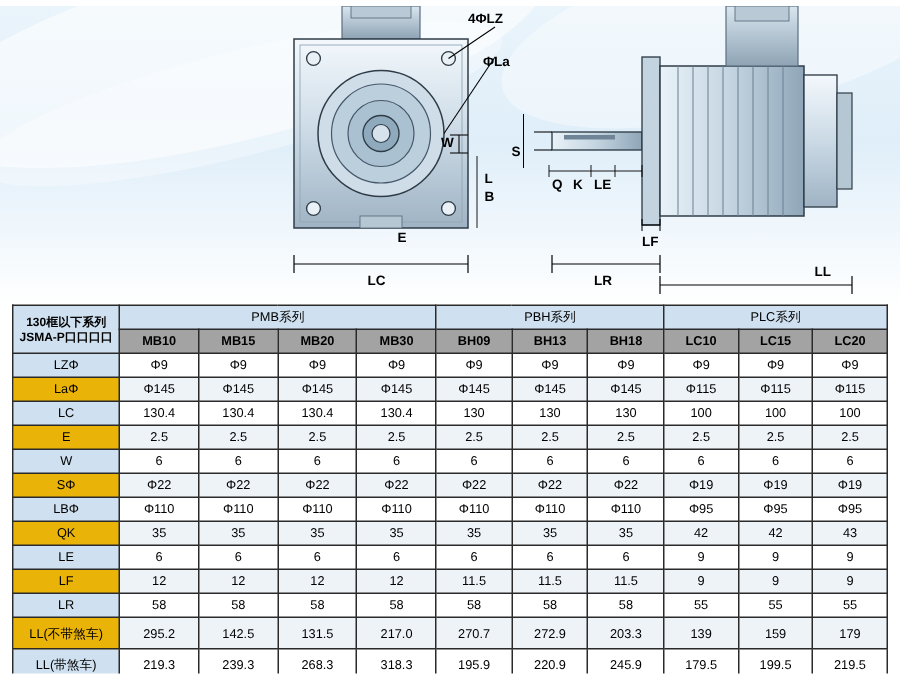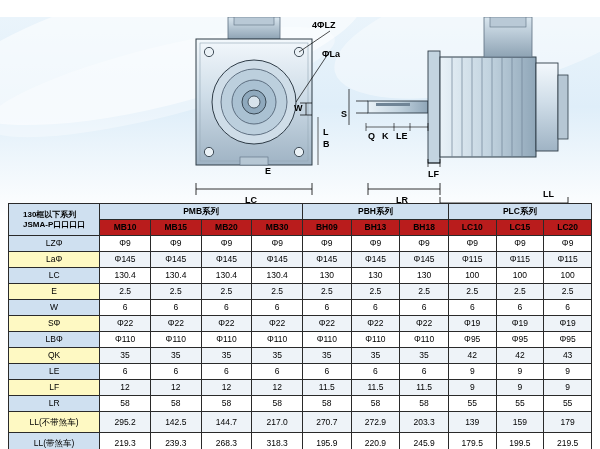--- a/index.html
+++ b/index.html
@@ -5,21 +5,21 @@
   html,body{margin:0;padding:0;}
   body{
     width:600px;height:449px;
     background:#ffffff;
     font-family:"Liberation Sans", sans-serif;
     overflow:hidden;
     position:relative;
   }
   
   #drawing{
-    position:absolute;left:0;top:17px;width:600px;height:200px;
+    position:absolute;left:0;top:4px;width:600px;height:200px;
     background:linear-gradient(180deg,#eaf4fb 0%,#dfeef9 45%,#ffffff 100%);
     overflow:hidden;
   }
   .swoosh{
     position:absolute;border-radius:50%;
     background:rgba(255,255,255,0.55);
     transform:rotate(-14deg);
   }
   .sw1{left:-60px;top:-30px;width:430px;height:120px;}
   .sw2{left:-20px;top:30px;width:360px;height:70px;background:rgba(255,255,255,0.35);}
@@ -39,26 +39,26 @@
   }
   td,th{
     border:1px solid #2a2a2a;
     text-align:center;
     padding:0;
     height:15px;
     line-height:15px;
     font-weight:normal;
     white-space:nowrap;
   }
-  .hdr{background:#b91c1c;font-weight:bold;margin-top:40px;}
-  .grp{background:#cfe0f0;font-weight:bold;}
+  .hdr{background:#a3a3a3;font-weight:bold;margin-top:40px;}
+  .grp{background:#cfe0f0;font-weight:normal;}
   .rowlbl{background:#cfe0f0;font-weight:normal;width:68px;}
-  .corner{background:#cfe0f0;font-weight:bold;font-size:8px;line-height:1.25;padding:1px 14px;text-align:left;}
+  .corner{background:#cfe0f0;font-weight:bold;font-size:8px;line-height:1.25;padding:1px 4px;text-align:center;}
   tr.alt td{background:#eef3f8;}
-  tr.alt td.rowlbl{background:#fef9c3;text-align:center;}
+  tr.alt td.rowlbl{background:#eab308;text-align:center;}
   .tall{height:20px;line-height:20px;margin-top:36px;}
   .corner div{font-size:8px;}
   .lblb{font-family:"Liberation Sans", sans-serif;font-size:9px;fill:#000;font-weight:bold;}
 </style>
 </head>
 <body>
 
 <div id="drawing">
   <div class="swoosh sw1"></div>
   <div class="swoosh sw2"></div>
@@ -370,21 +370,21 @@
           <td>58</td>
           <td>58</td>
           <td>55</td>
           <td>55</td>
           <td>55</td>
         </tr>
         <tr class="alt">
           <td class="rowlbl tall">LL(不带煞车)</td>
           <td class="tall">295.2</td>
           <td class="tall">142.5</td>
-          <td class="tall">144.7</td>
+          <td class="tall">131.5</td>
           <td class="tall">217.0</td>
           <td class="tall">270.7</td>
           <td class="tall">272.9</td>
           <td class="tall">203.3</td>
           <td class="tall">139</td>
           <td class="tall">159</td>
           <td class="tall">179</td>
         </tr>
         <tr>
           <td class="rowlbl tall">LL(带煞车)</td>

